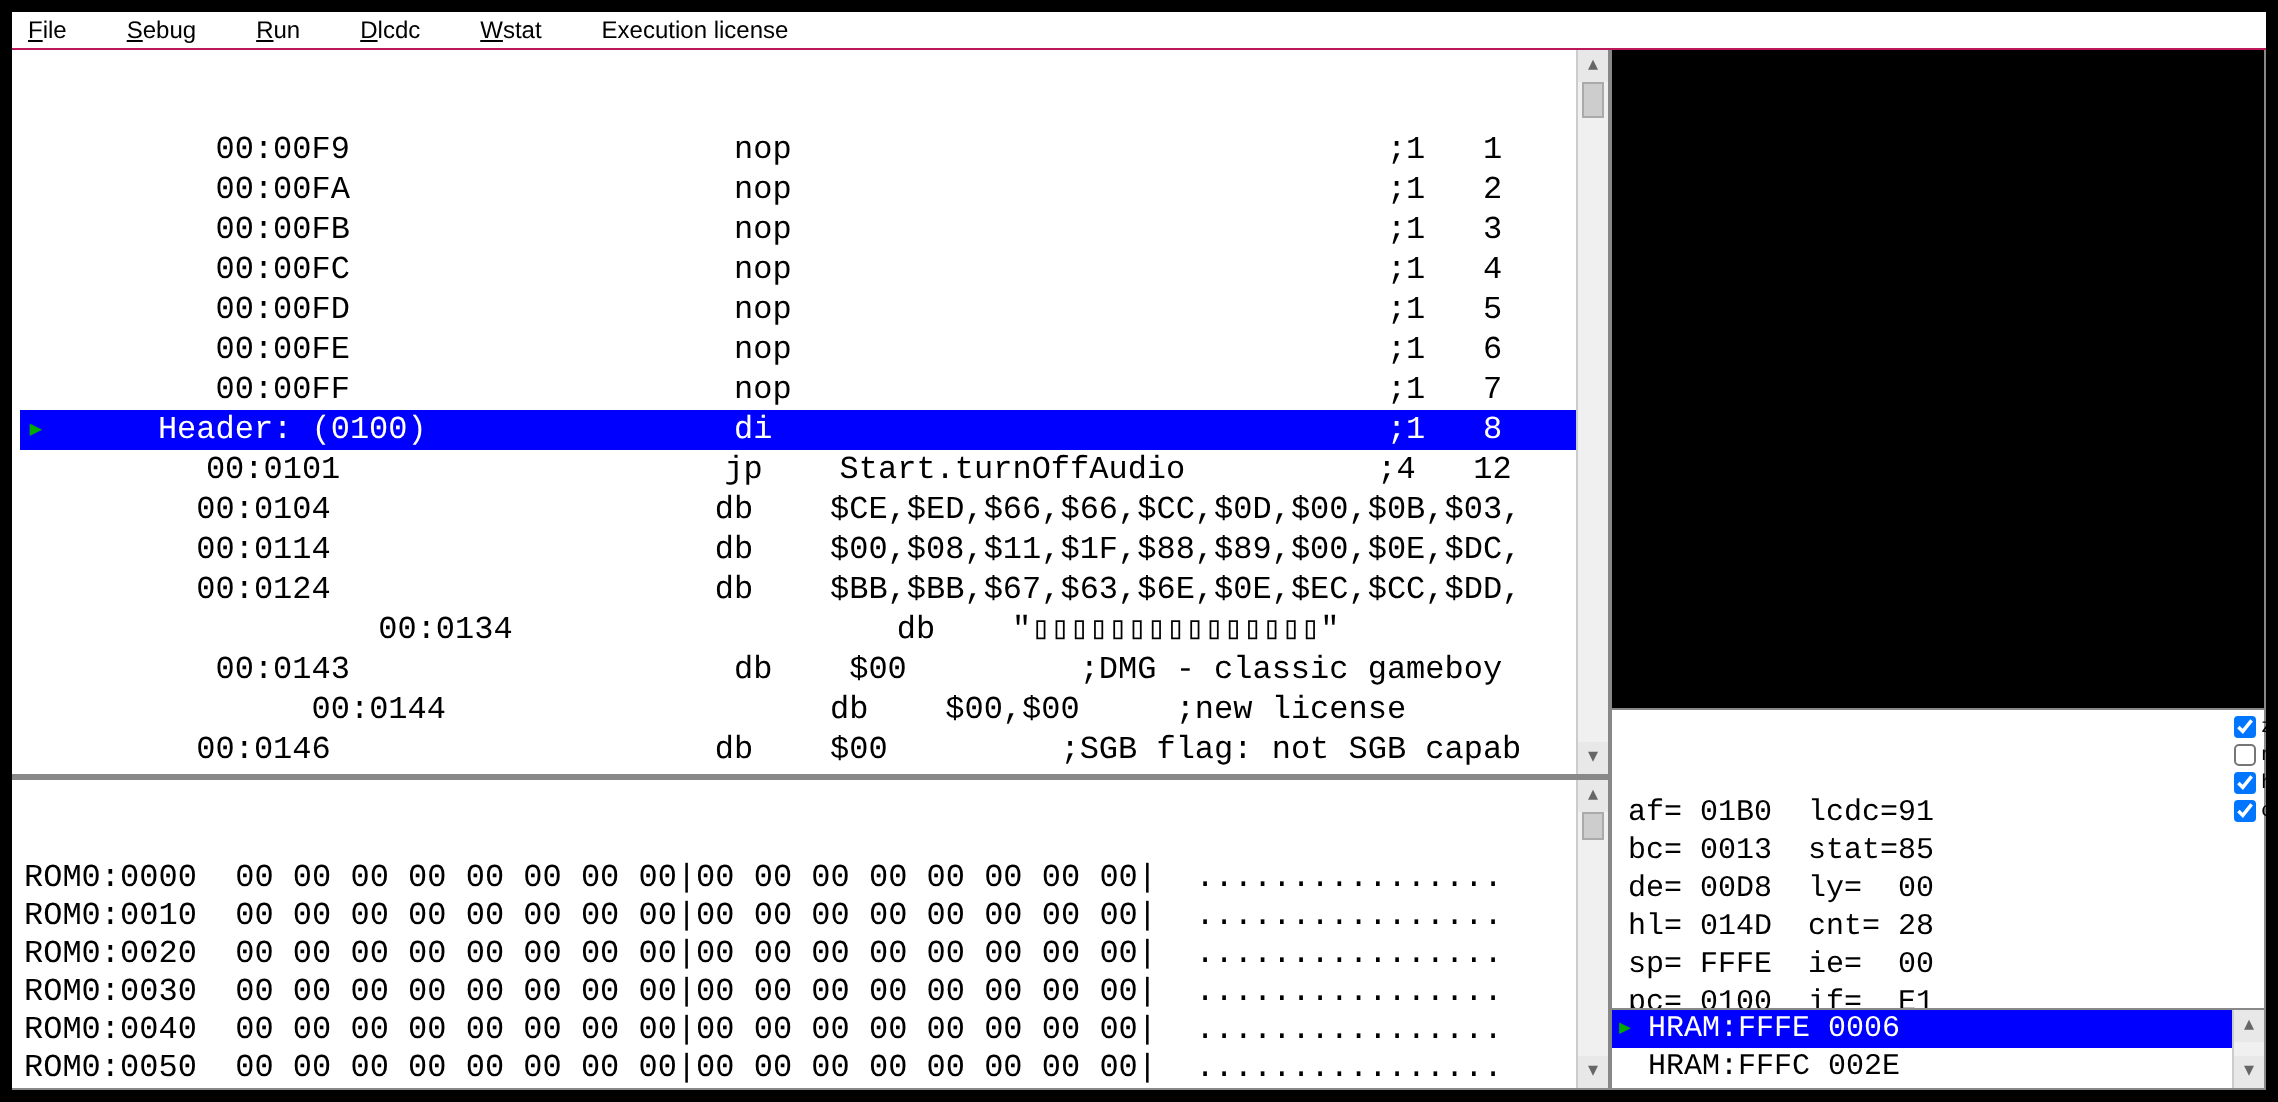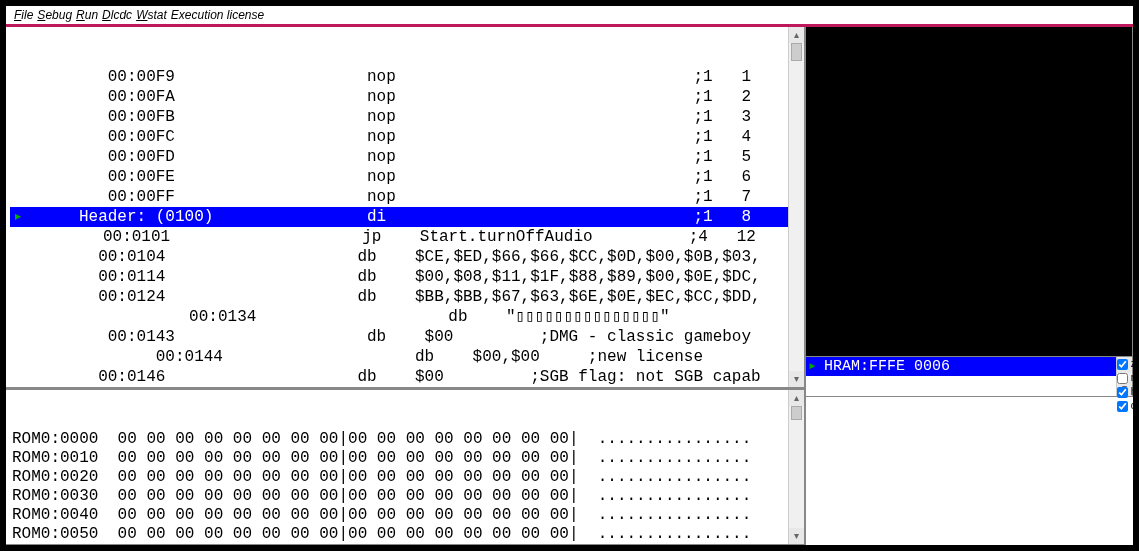--- a/index.html
+++ b/index.html
@@ -18,25 +18,24 @@
   width: 1133px;
   height: 545px;
   margin: 3px;
   display: flex;
   flex-direction: column;
 }
 .menubar {
   background: #fff;
   padding: 2px 8px;
   display: flex;
-  gap: 4px;
+  gap: 30px;
   font-family: Tahoma, Arial, sans-serif;
   font-size: 12px;
-  border-bottom: 3px solid #be185d;
-  font-style: italic;
+  border-bottom: 1px solid #be185d;
 }
 .menubar span { cursor: default; }
 .menubar span u { text-decoration: underline; }
 .content {
   flex: 1;
   display: flex;
   min-height: 0;
 }
 .left-col {
   display: flex;
@@ -170,23 +169,27 @@
         <div class="scrollbar-v">
           <div class="up">▴</div>
           <div class="thumb" style="top:16px;height:14px"></div>
           <div class="down">▾</div>
         </div>
       </div>
     </div>
 
     <div class="right-col">
       <div class="pane video-pane"></div>
+      <div class="pane regs-pane">
+        <div id="reg-lines"><div>af= 01B0  lcdc=91</div><div>bc= 0013  stat=85</div><div>de= 00D8  ly=  00</div><div>hl= 014D  cnt= 28</div><div>sp= FFFE  ie=  00</div><div>pc= 0100  if=  E1</div></div>
+      </div>
       <div class="pane stack-pane">
         <div id="stack-lines">
             <div class="stack-row highlight"><span class="stack-indicator">▸</span><span>HRAM:FFFE 0006</span></div>
+            <div class="stack-row"><span>HRAM:FFFC 002E</span></div>
           </div>
         <div class="scrollbar-v">
           <div class="up">▴</div>
           <div class="down">▾</div>
         </div>
       </div>
     </div>
   </div>
 </div>
 

